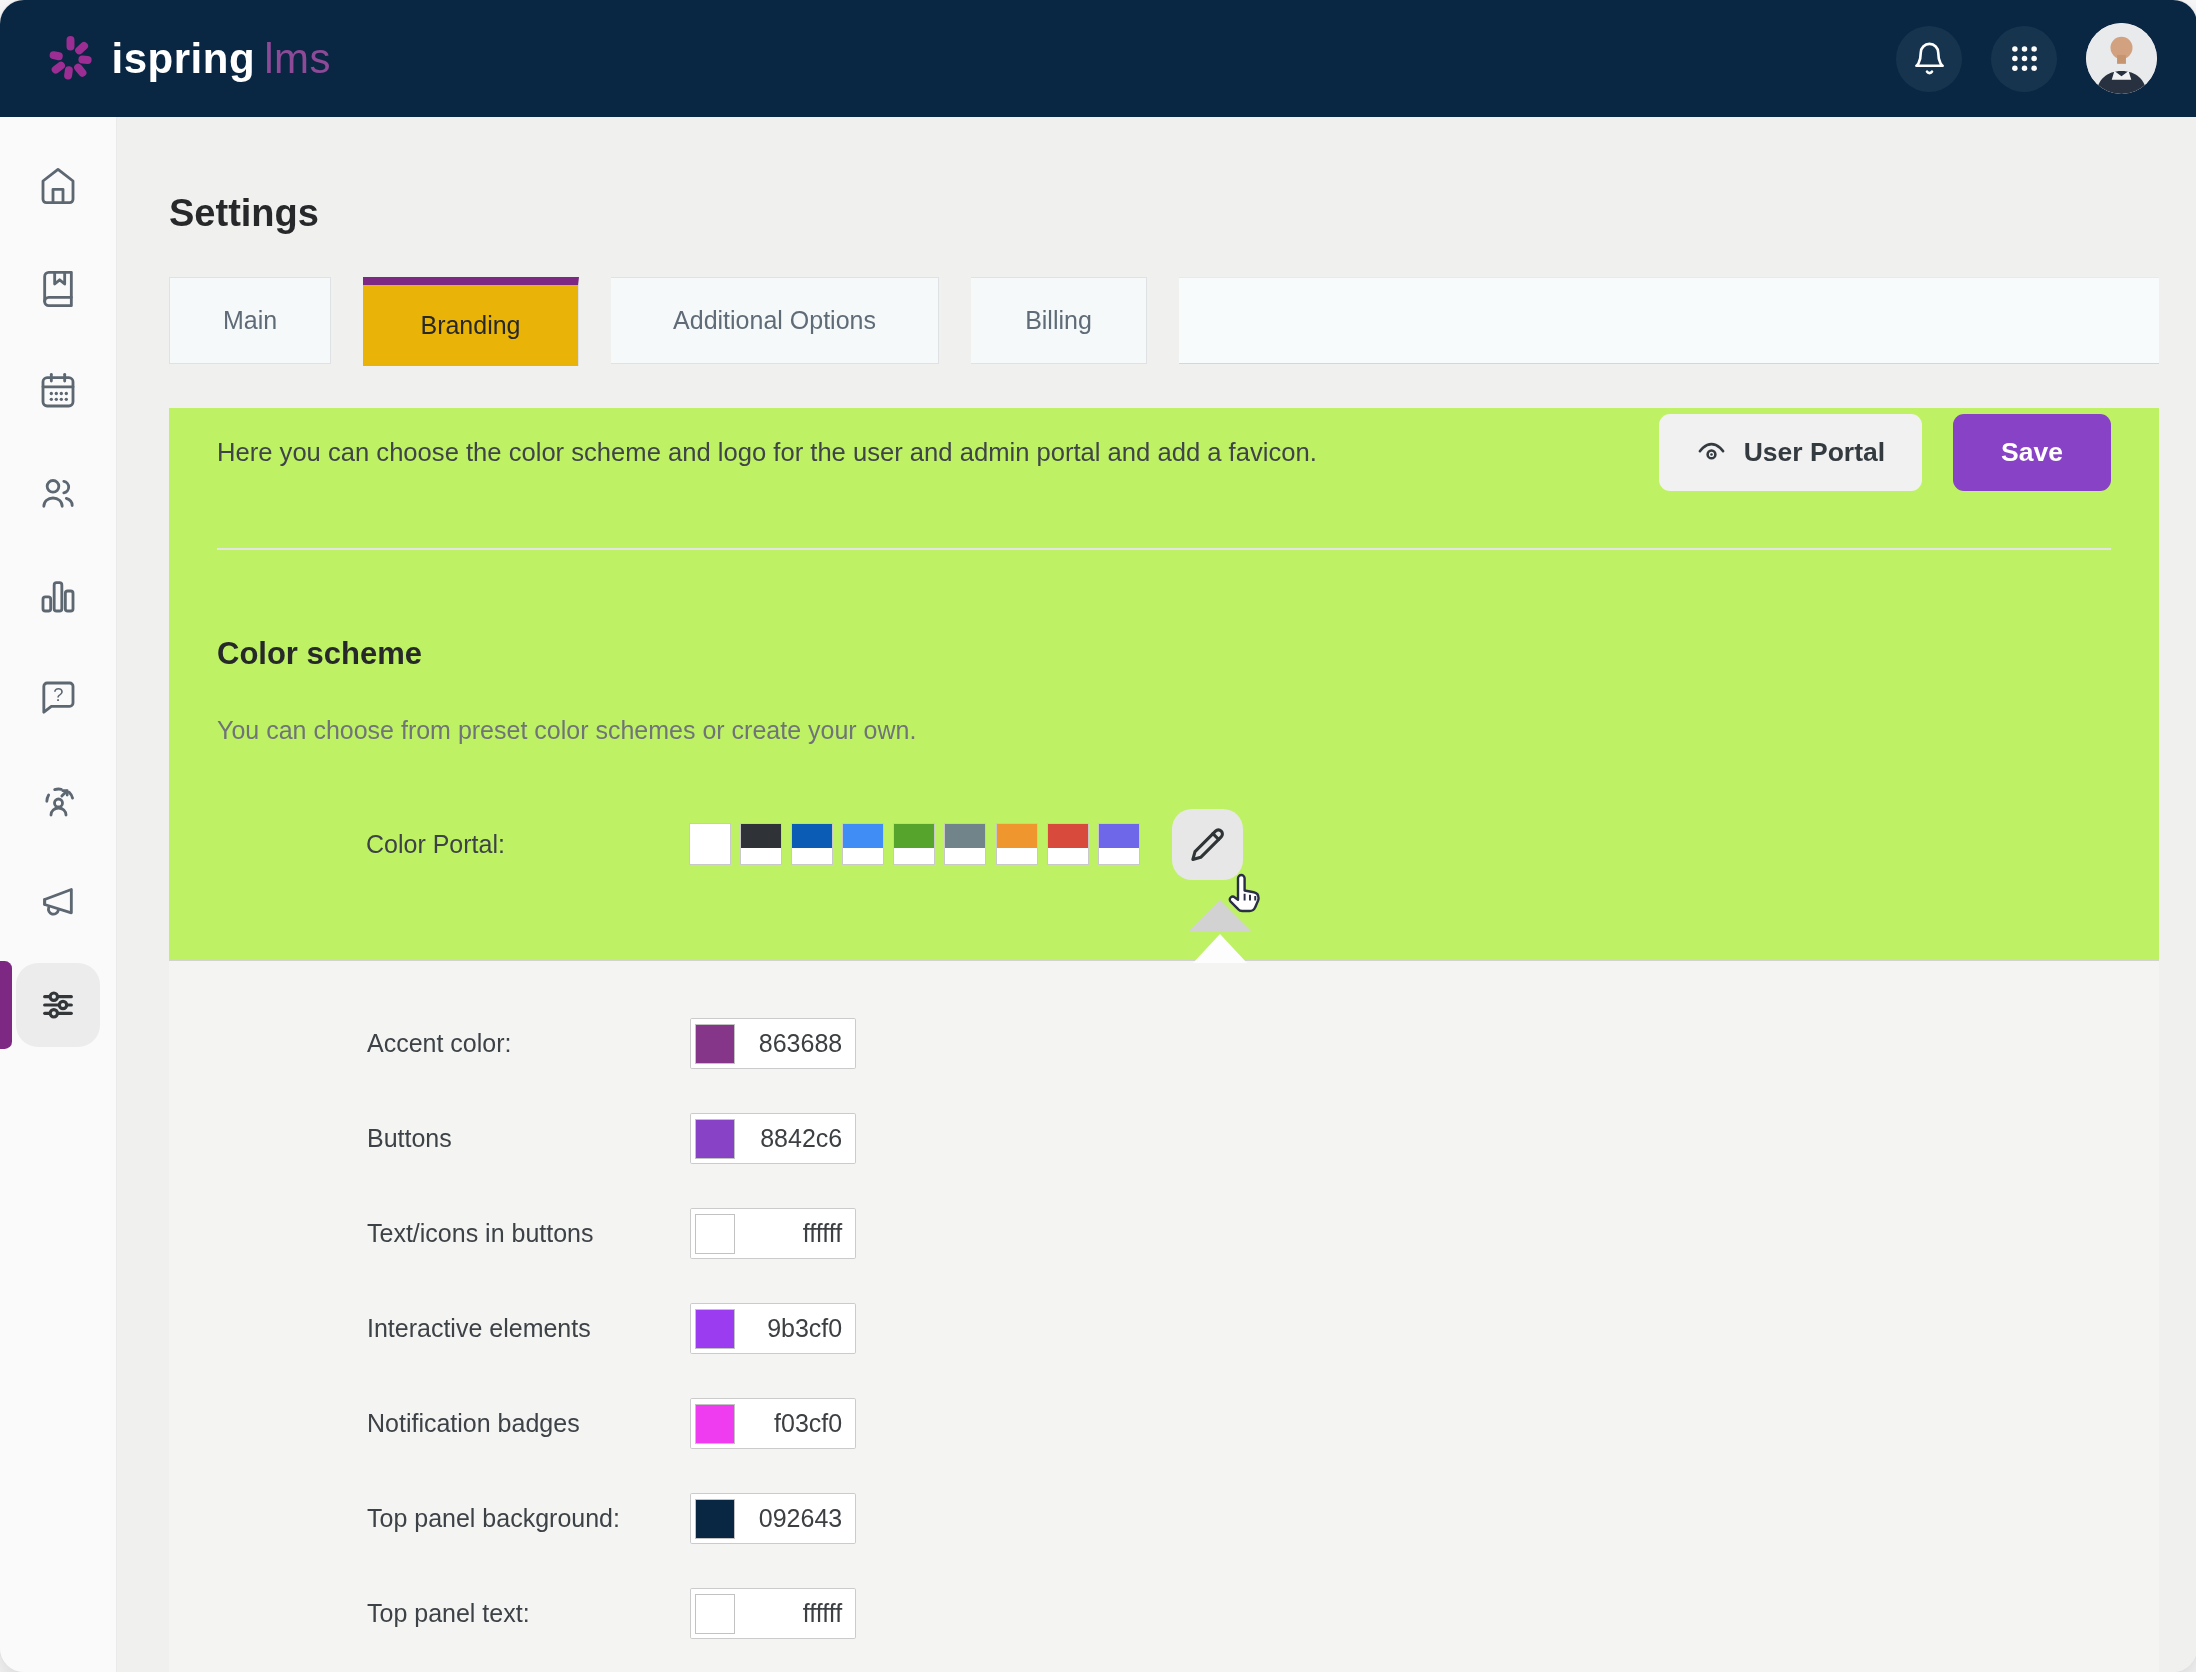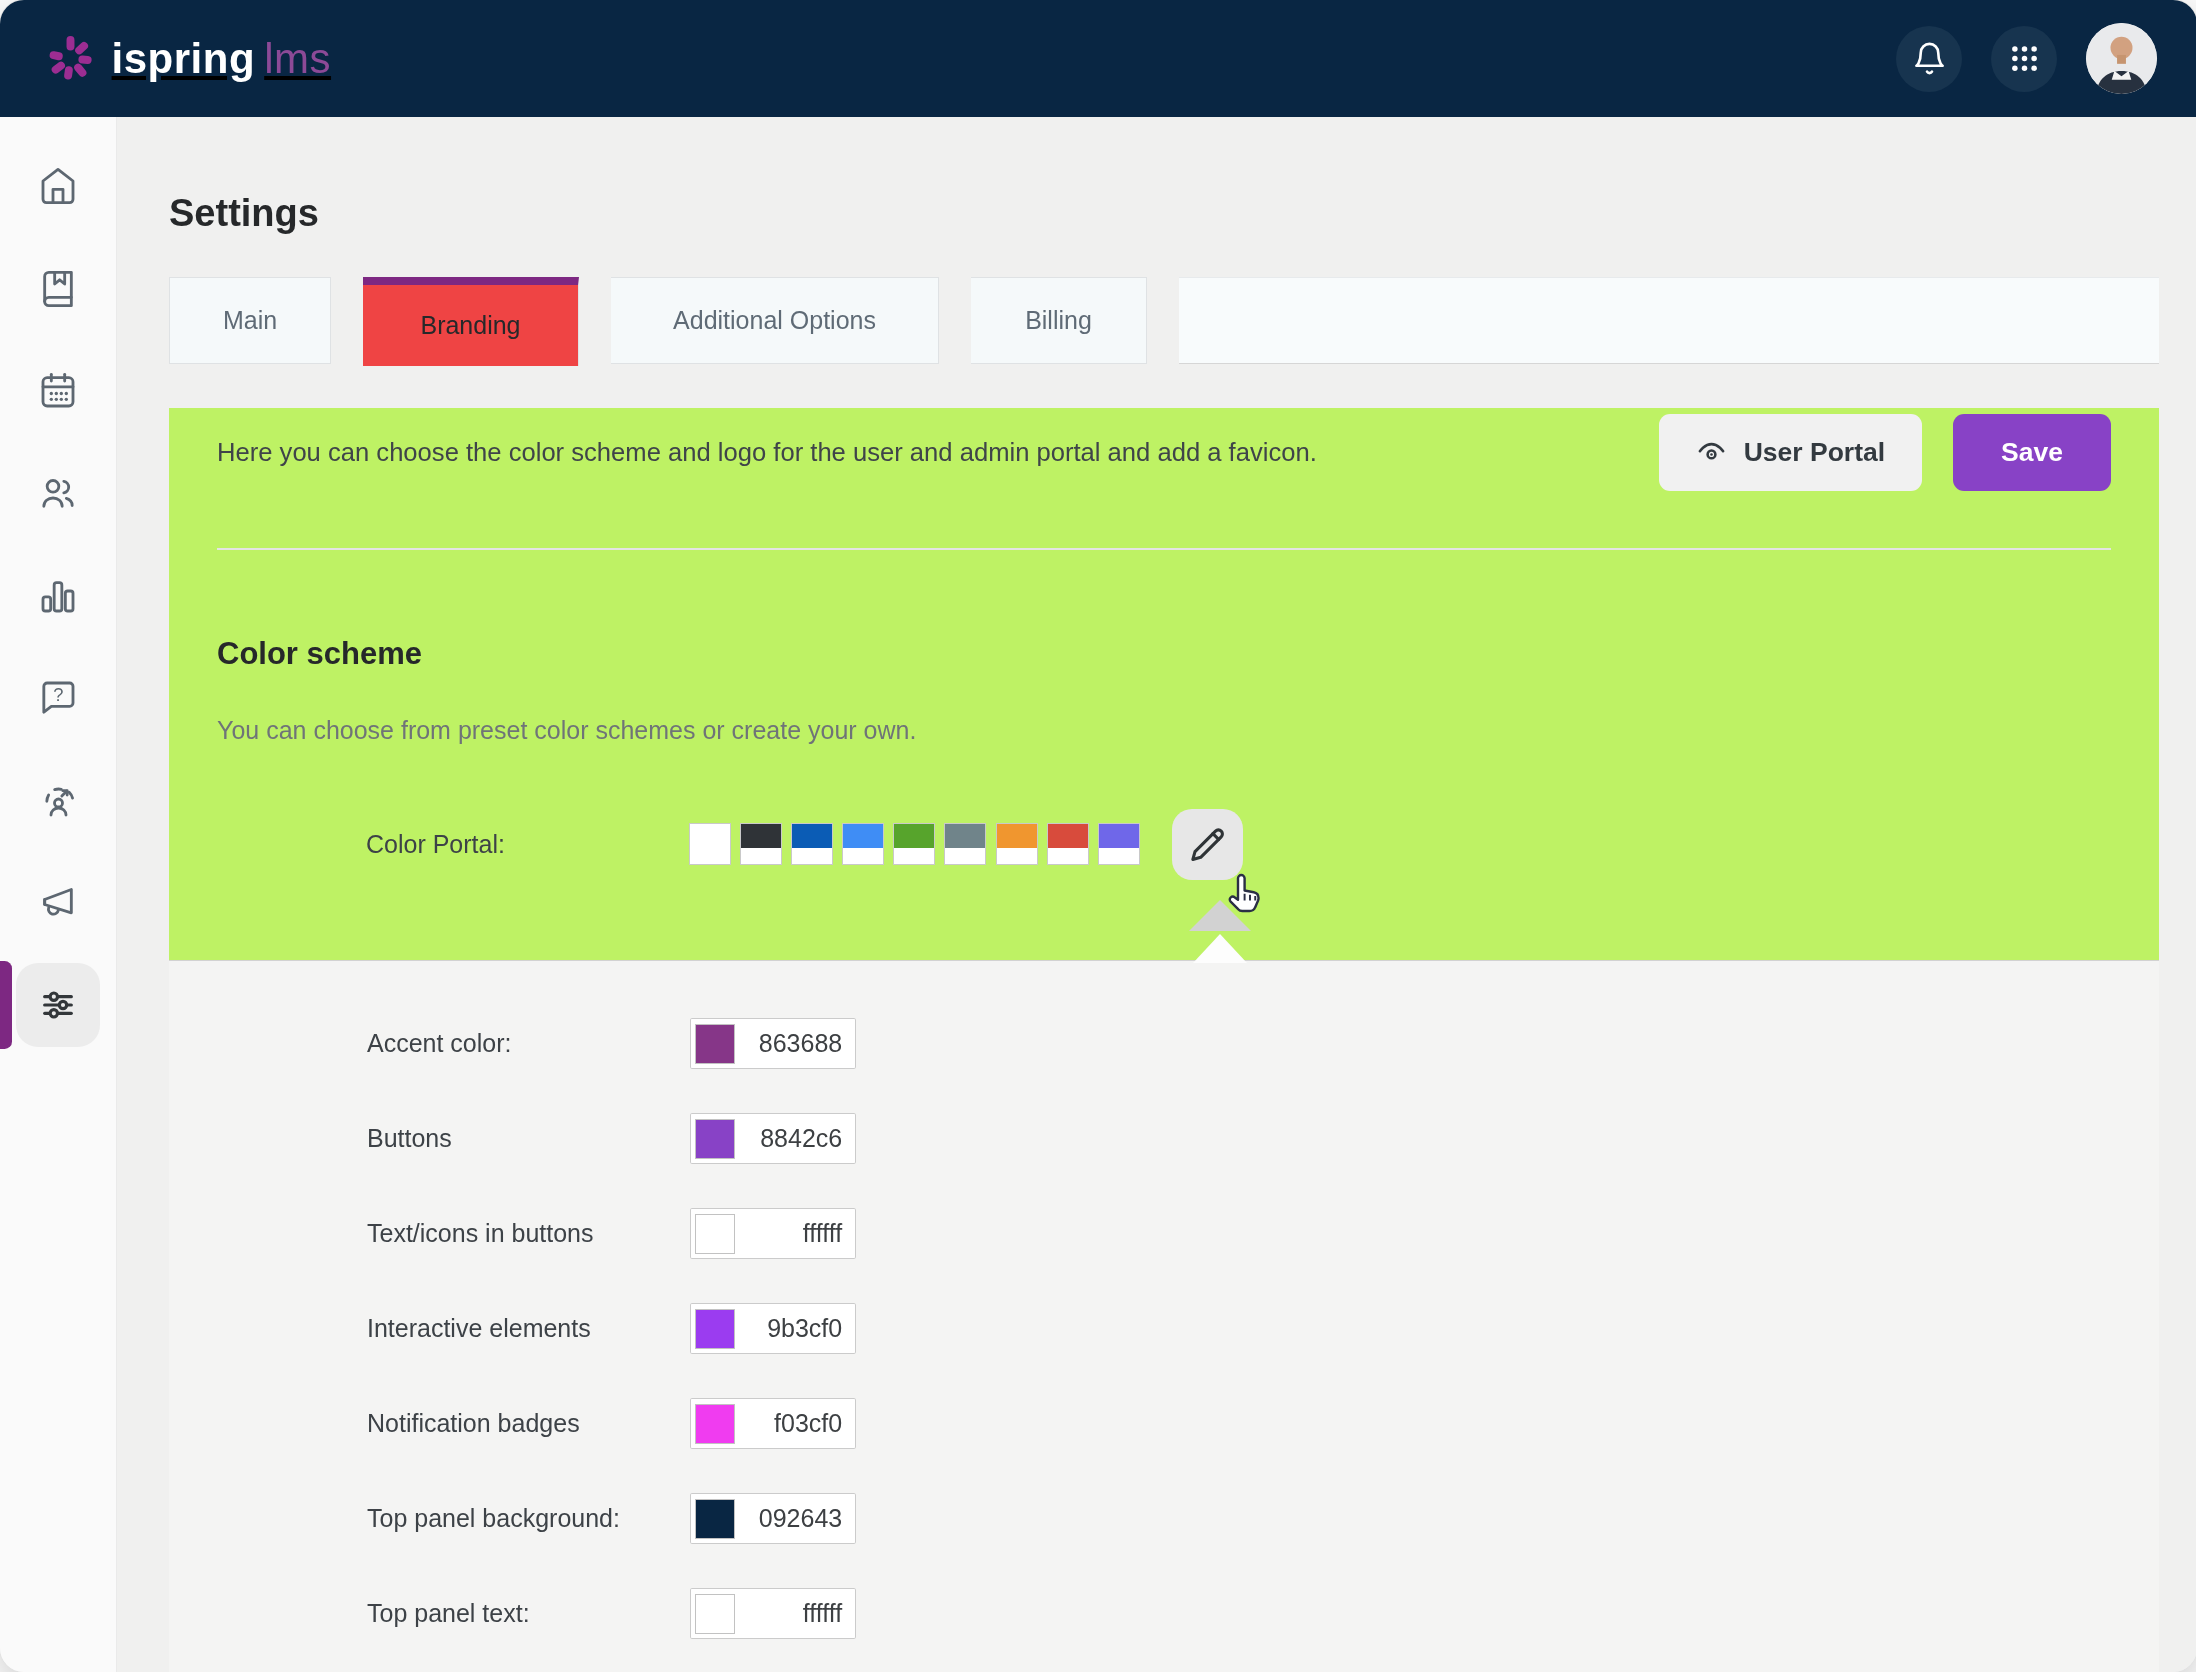--- a/index.html
+++ b/index.html
@@ -8,21 +8,21 @@
     position:relative; width:2197px; height:1672px;
     border-radius:24px; overflow:hidden; background:#f0f0ef;
     box-shadow:0 0 0 0.9px #e2e2e2, 0 12.8px 37px rgba(0,0,0,.18);
   }
 
   
   .topbar {
     height:117px; display:flex; align-items:center; justify-content:space-between;
     padding:0 40px 0 44px;
   }
-  .logo { display:flex; align-items:center; gap:14.6px;text-decoration:underline; }
+  .logo { display:flex; align-items:center; gap:14.6px; }
   .logo-flower { width:53px; height:53px; }
   .logo-text { font-size:42px; letter-spacing:0.5px; }
   .logo-brand { color:#ffffff; font-weight:bold; }
   .logo-product { color:#8c4a97; font-weight:400; margin-left:9.1px; }
   .topbar-right { display:flex; align-items:center; gap:29px; }
   .tb-circle {
     width:66px; height:66px; border-radius:50%; background:#17344f;
     display:flex; align-items:center; justify-content:center; cursor:pointer; border:none;
   }
   .avatar { width:71px; height:71px; border-radius:50%; overflow:hidden; background:#e6e8ea; cursor:pointer; }
@@ -51,21 +51,21 @@
 
   
   .tabs { display:flex; margin:42px 38px 0 52px; height:87px; align-items:stretch;gap:32px; }
   .tab {
     background:#f5f9fa; border:0.9px solid #dfe2e4; border-left:none;
     display:flex; align-items:center; justify-content:center;
     font-size:25px; color:#5f6b76; cursor:pointer; position:relative;
   }
   .tab:first-child { border-left:0.9px solid #dfe2e4; }
   .tab.active {
-    background:#ef4444; color:#26282a; border-top:8.2px solid #7d2882; border-bottom:none;
+    background:#eab308; color:#26282a; border-top:8.2px solid #7d2882; border-bottom:none;
     margin-bottom:-1.8px; z-index:3;
   }
   .tab-filler { flex:1; background:#f8fbfc; border-bottom:0.9px solid #d6d6d6; border-top:0.9px solid #e7eaec; }
 
   
   .white-panel {
     position:relative; margin:0 38px 0 52px; background:#bef264; height:552px; z-index:1;
   }
   .panel-header { display:flex; align-items:center; justify-content:space-between; margin:44px 48px 0 48px; min-height:88px; }
   .panel-desc { font-size:25.6px; color:#3f4449; }

